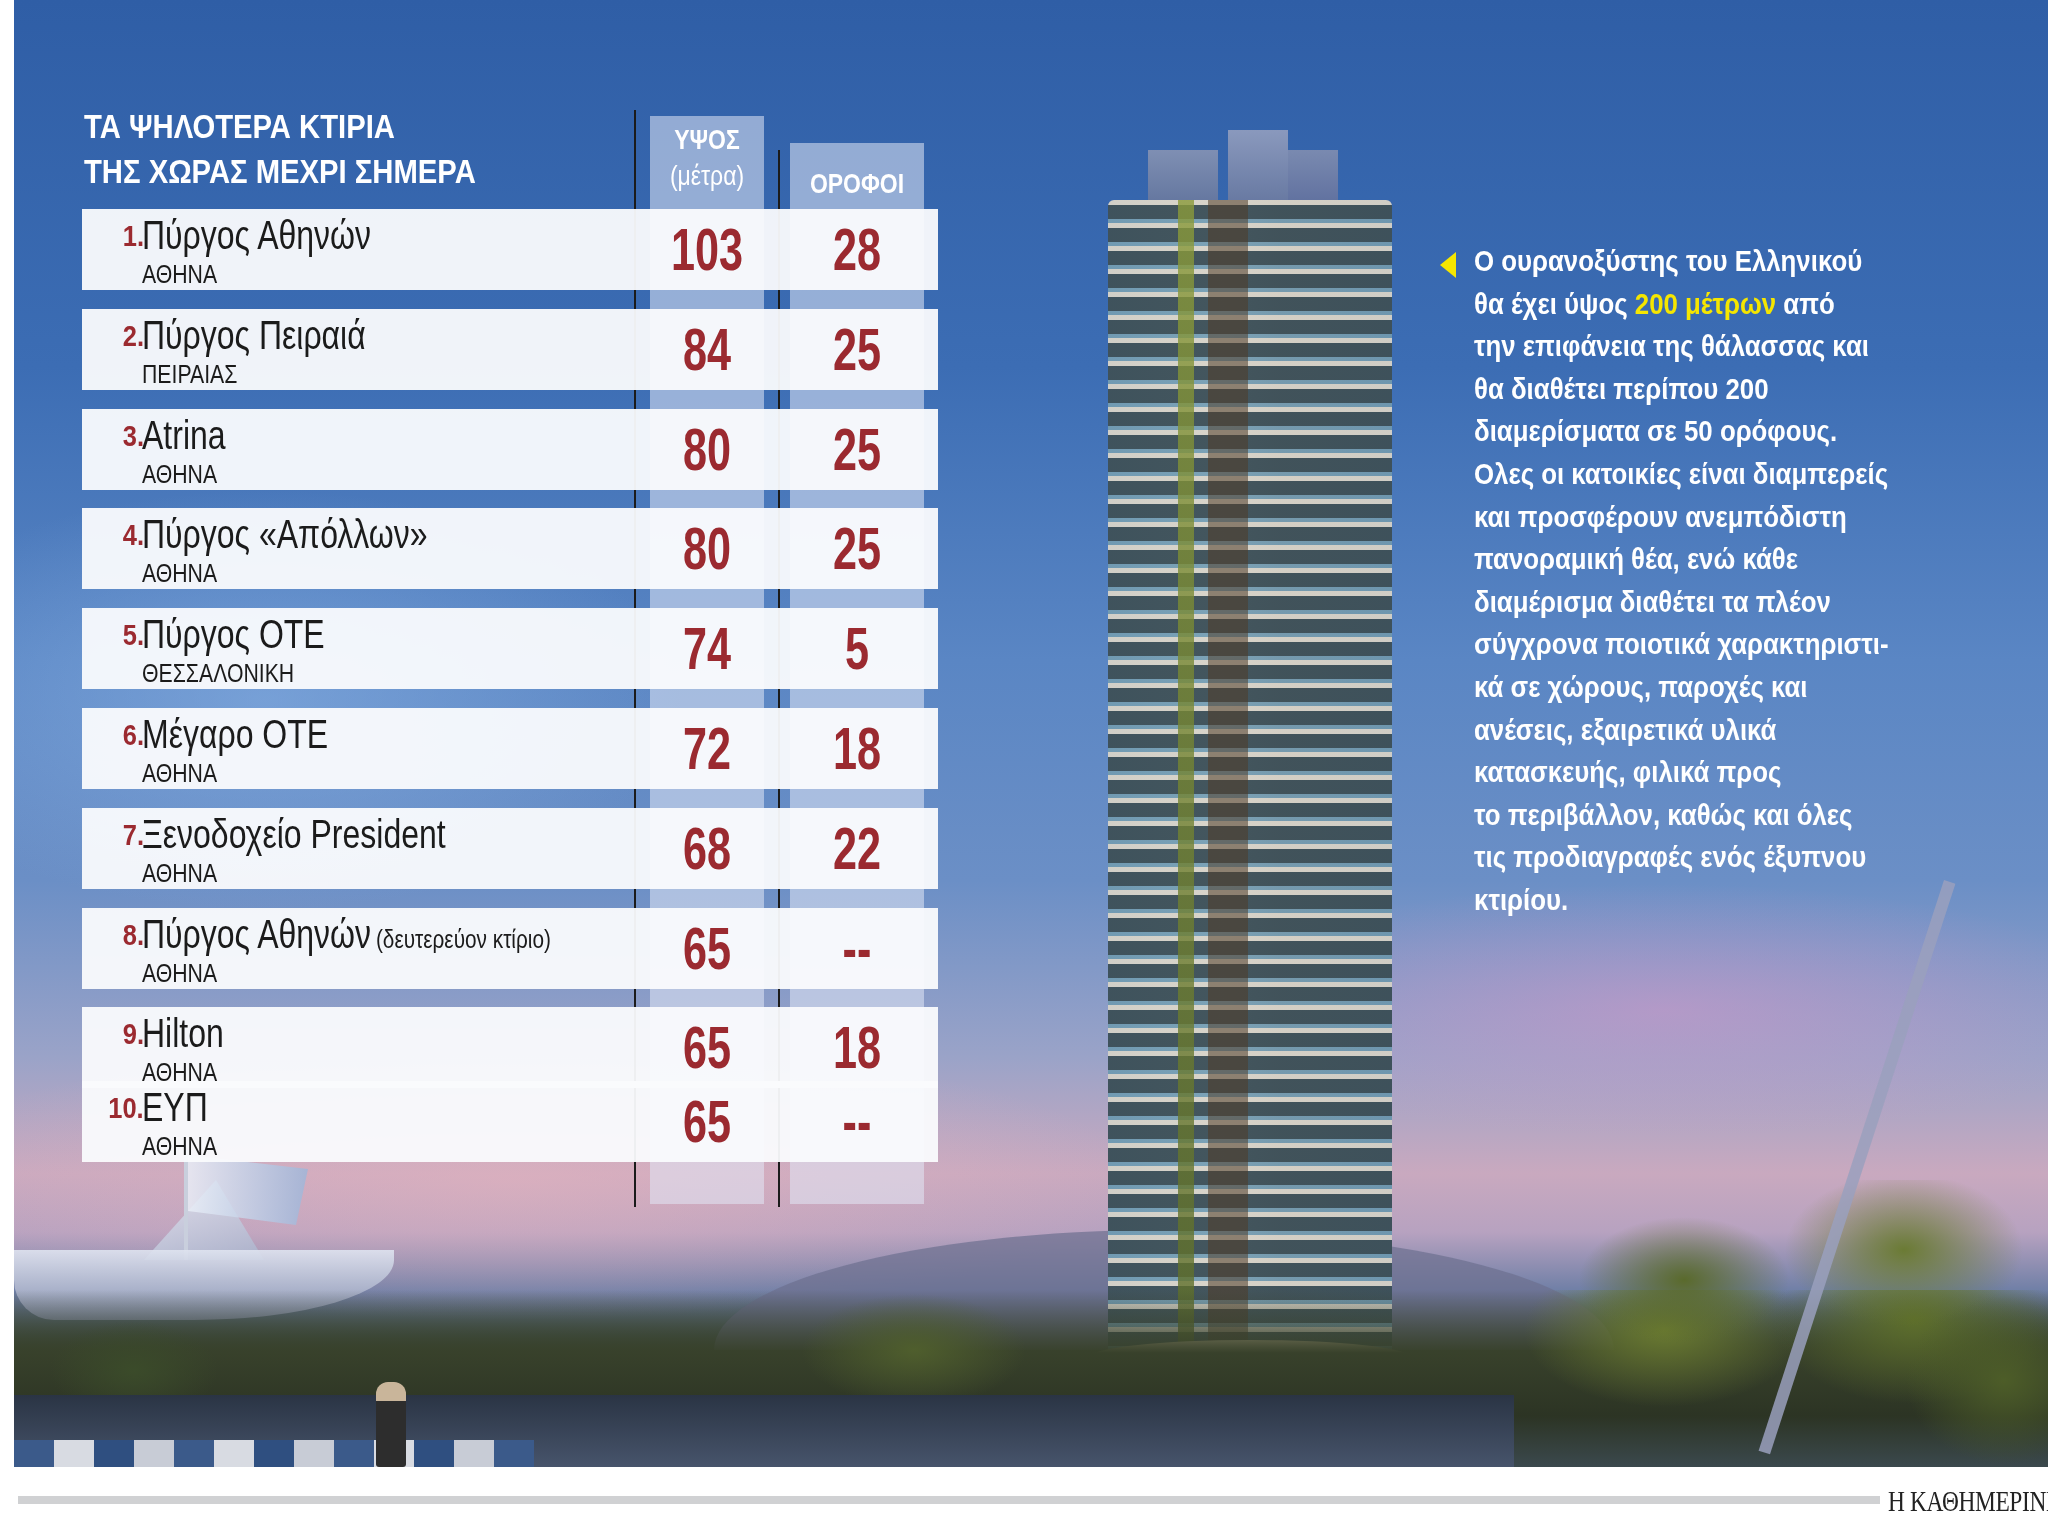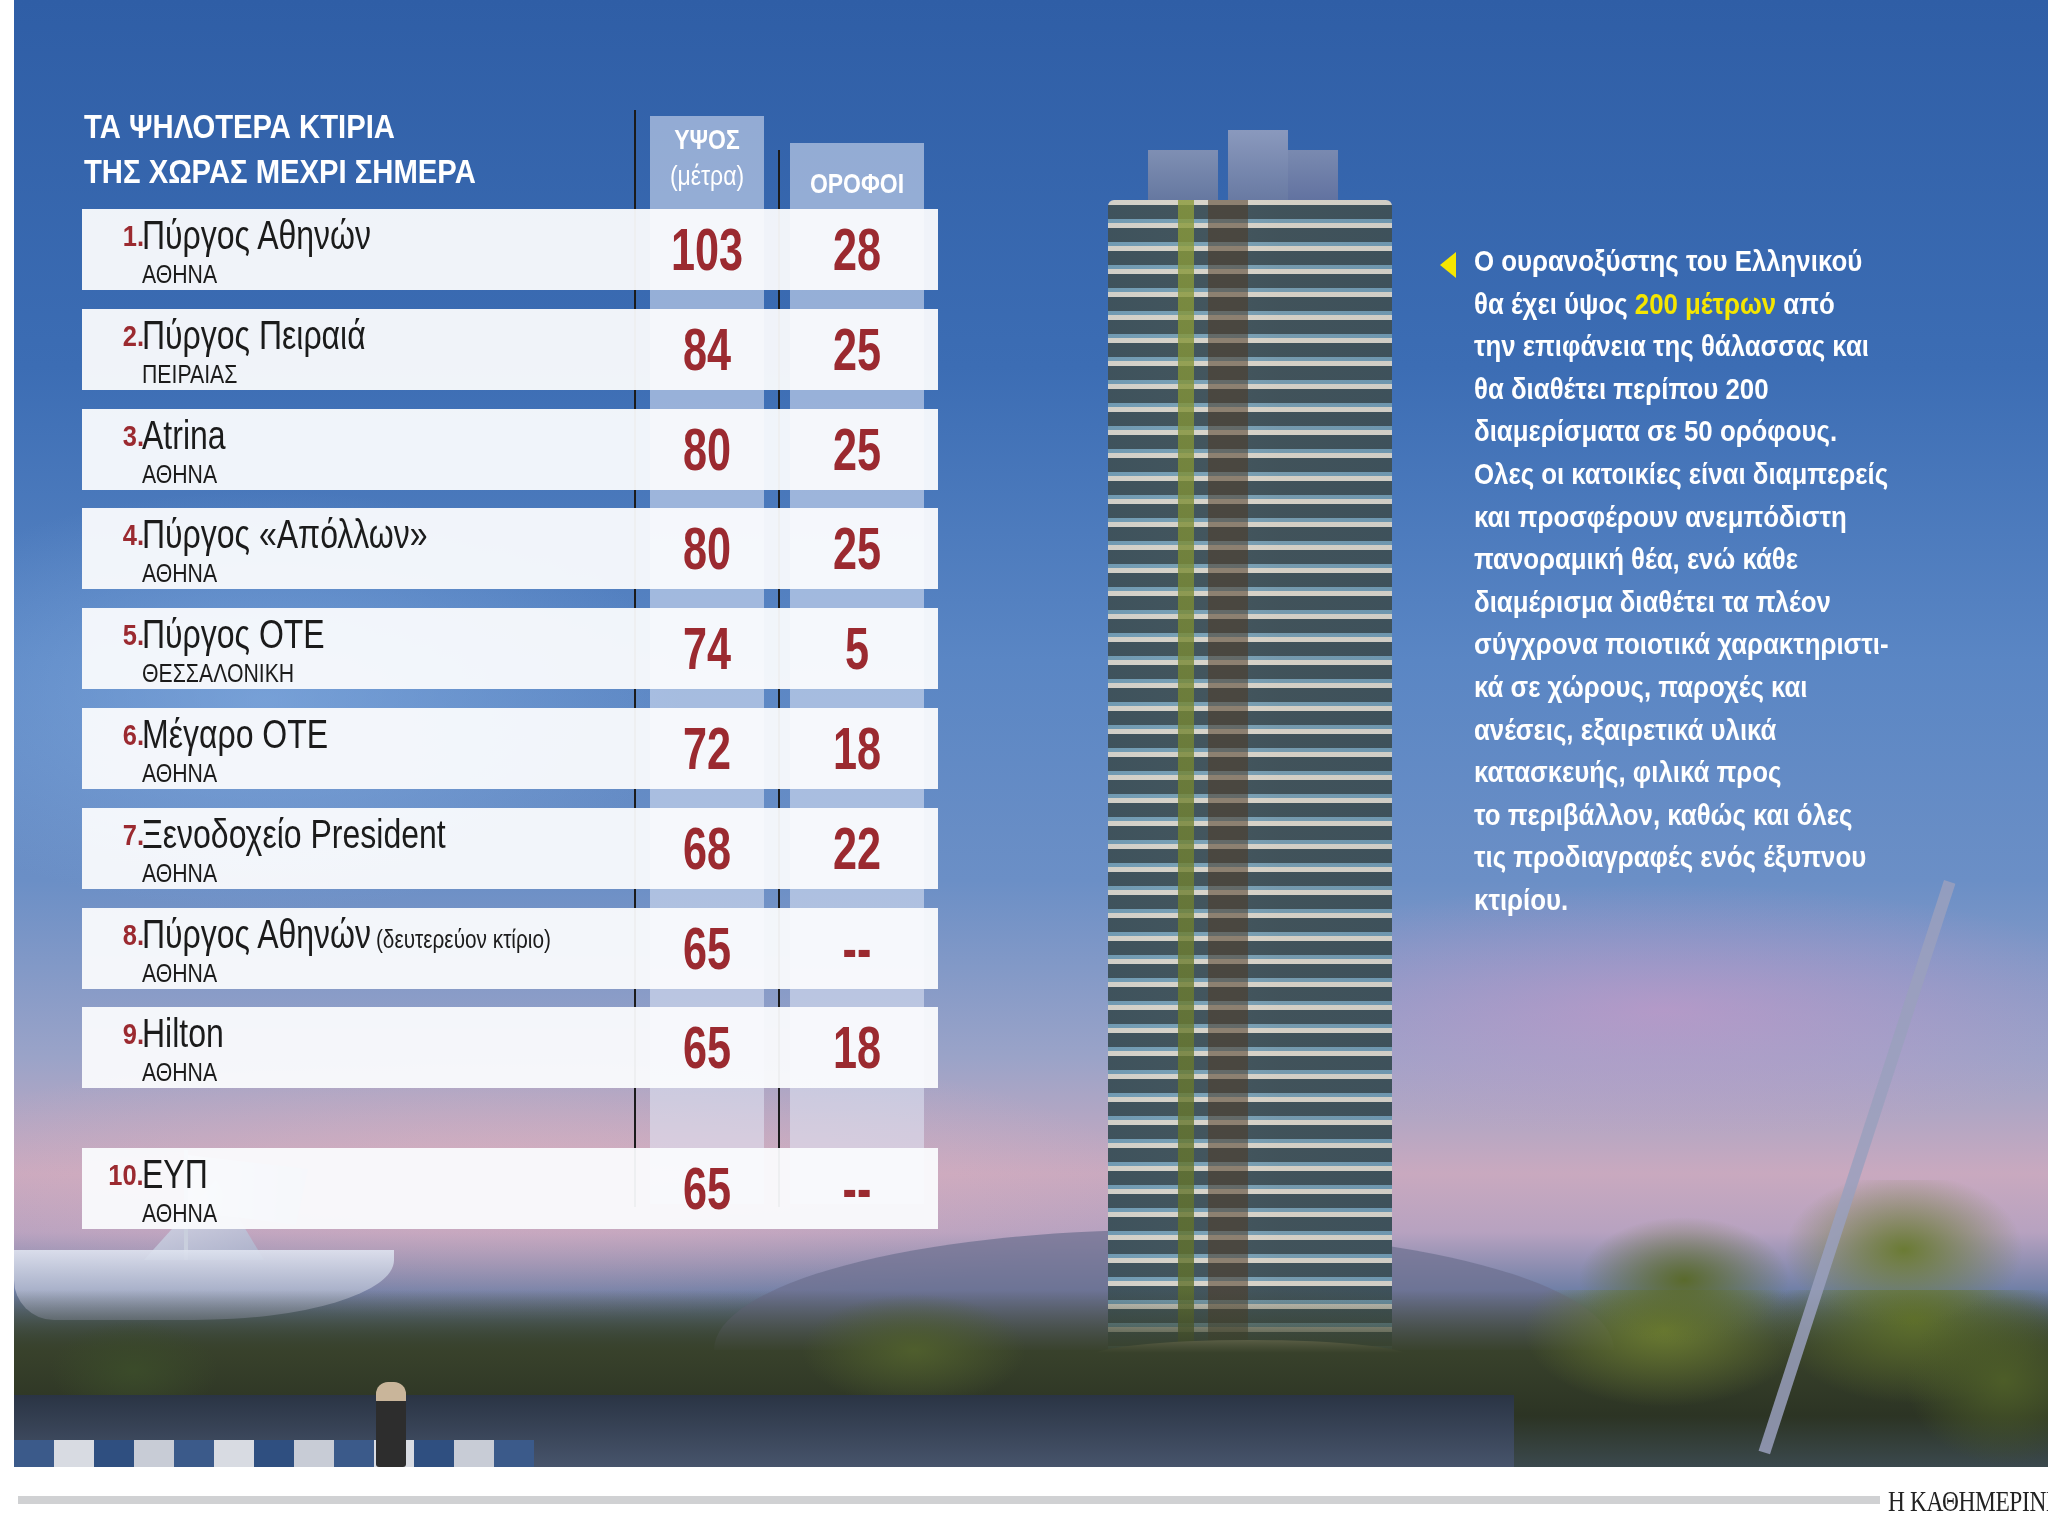--- a/index.html
+++ b/index.html
@@ -196,21 +196,21 @@
       <span class="num num-floors">--</span>
     </div>
     <div class="row" style="top: 1007.4px;">
       <div class="row-bg"></div>
       <span class="rank">9.</span>
       <span class="name"><span>Hilton</span><span class="note" style="margin-left: 6px;"></span></span>
       <span class="city">ΑΘΗΝΑ</span>
       <span class="num num-height">65</span>
       <span class="num num-floors">18</span>
     </div>
-    <div class="row" style="top: 1148px;">
+    <div class="row" style="top: 1081px;">
       <div class="row-bg"></div>
       <span class="rank">10.</span>
       <span class="name"><span>ΕΥΠ</span><span class="note" style="margin-left: 6px;"></span></span>
       <span class="city">ΑΘΗΝΑ</span>
       <span class="num num-height">65</span>
       <span class="num num-floors">--</span>
     </div>
   </div>
 
 <div class="side-arrow"></div>

